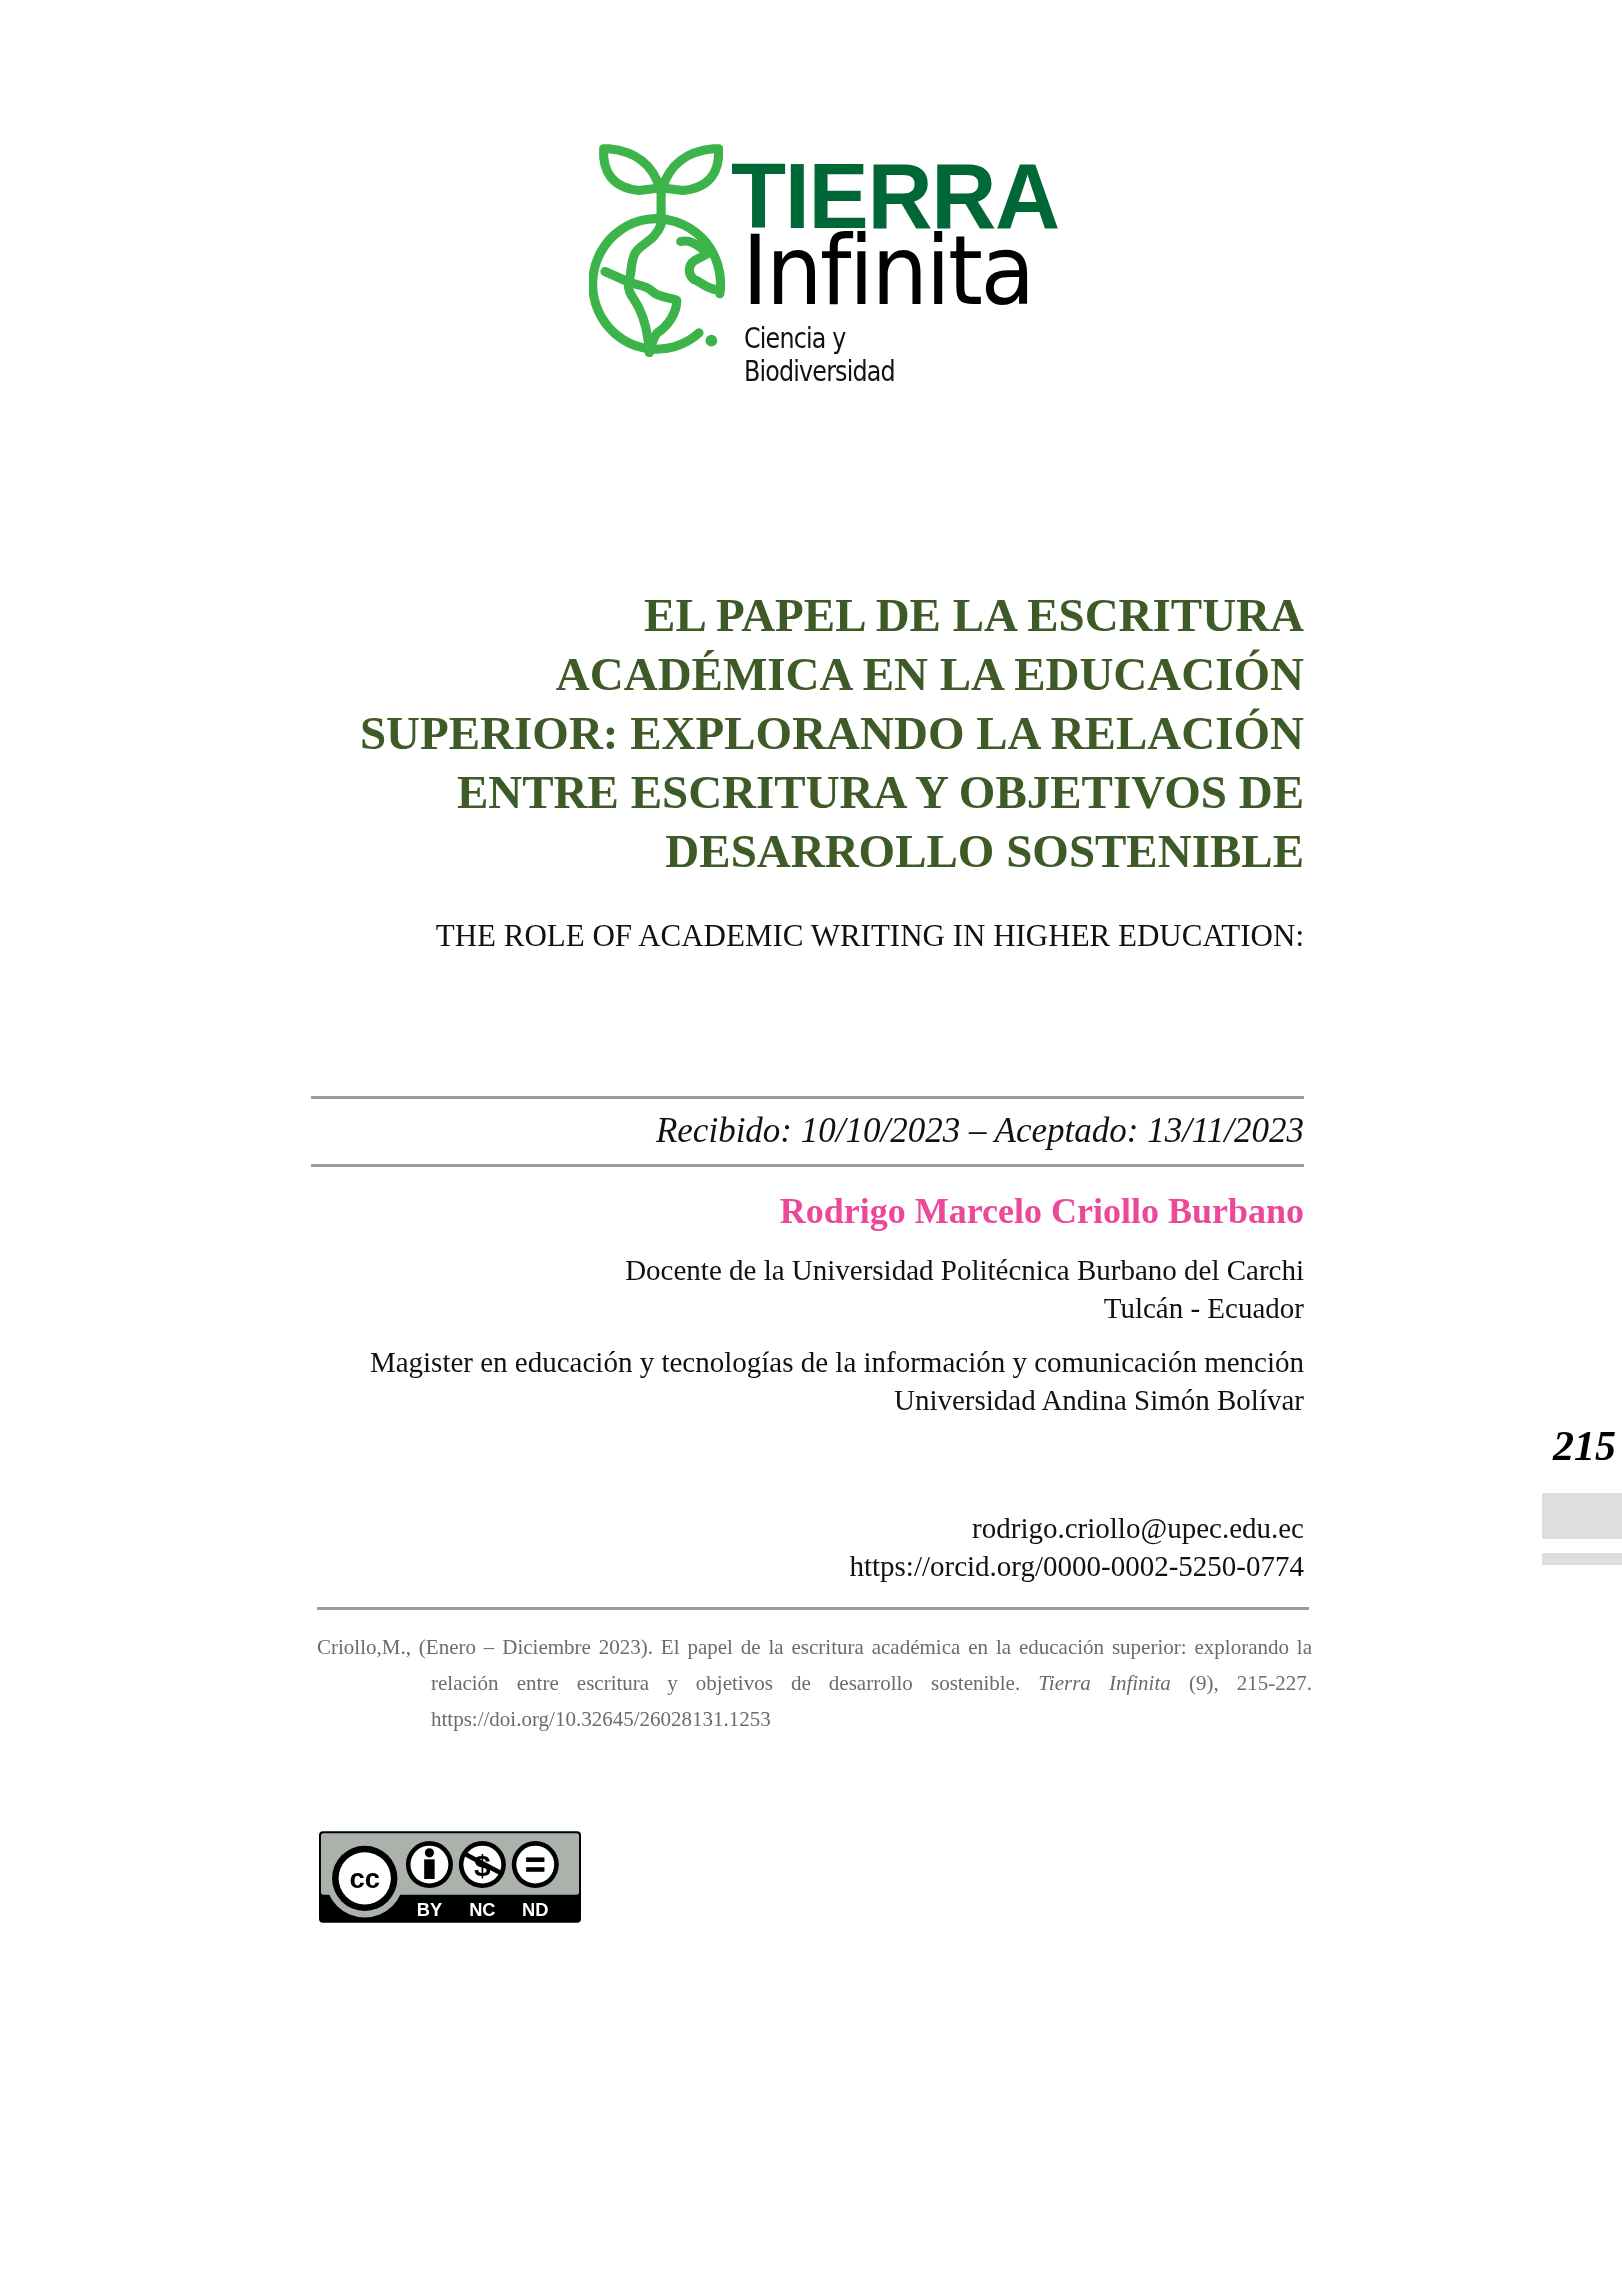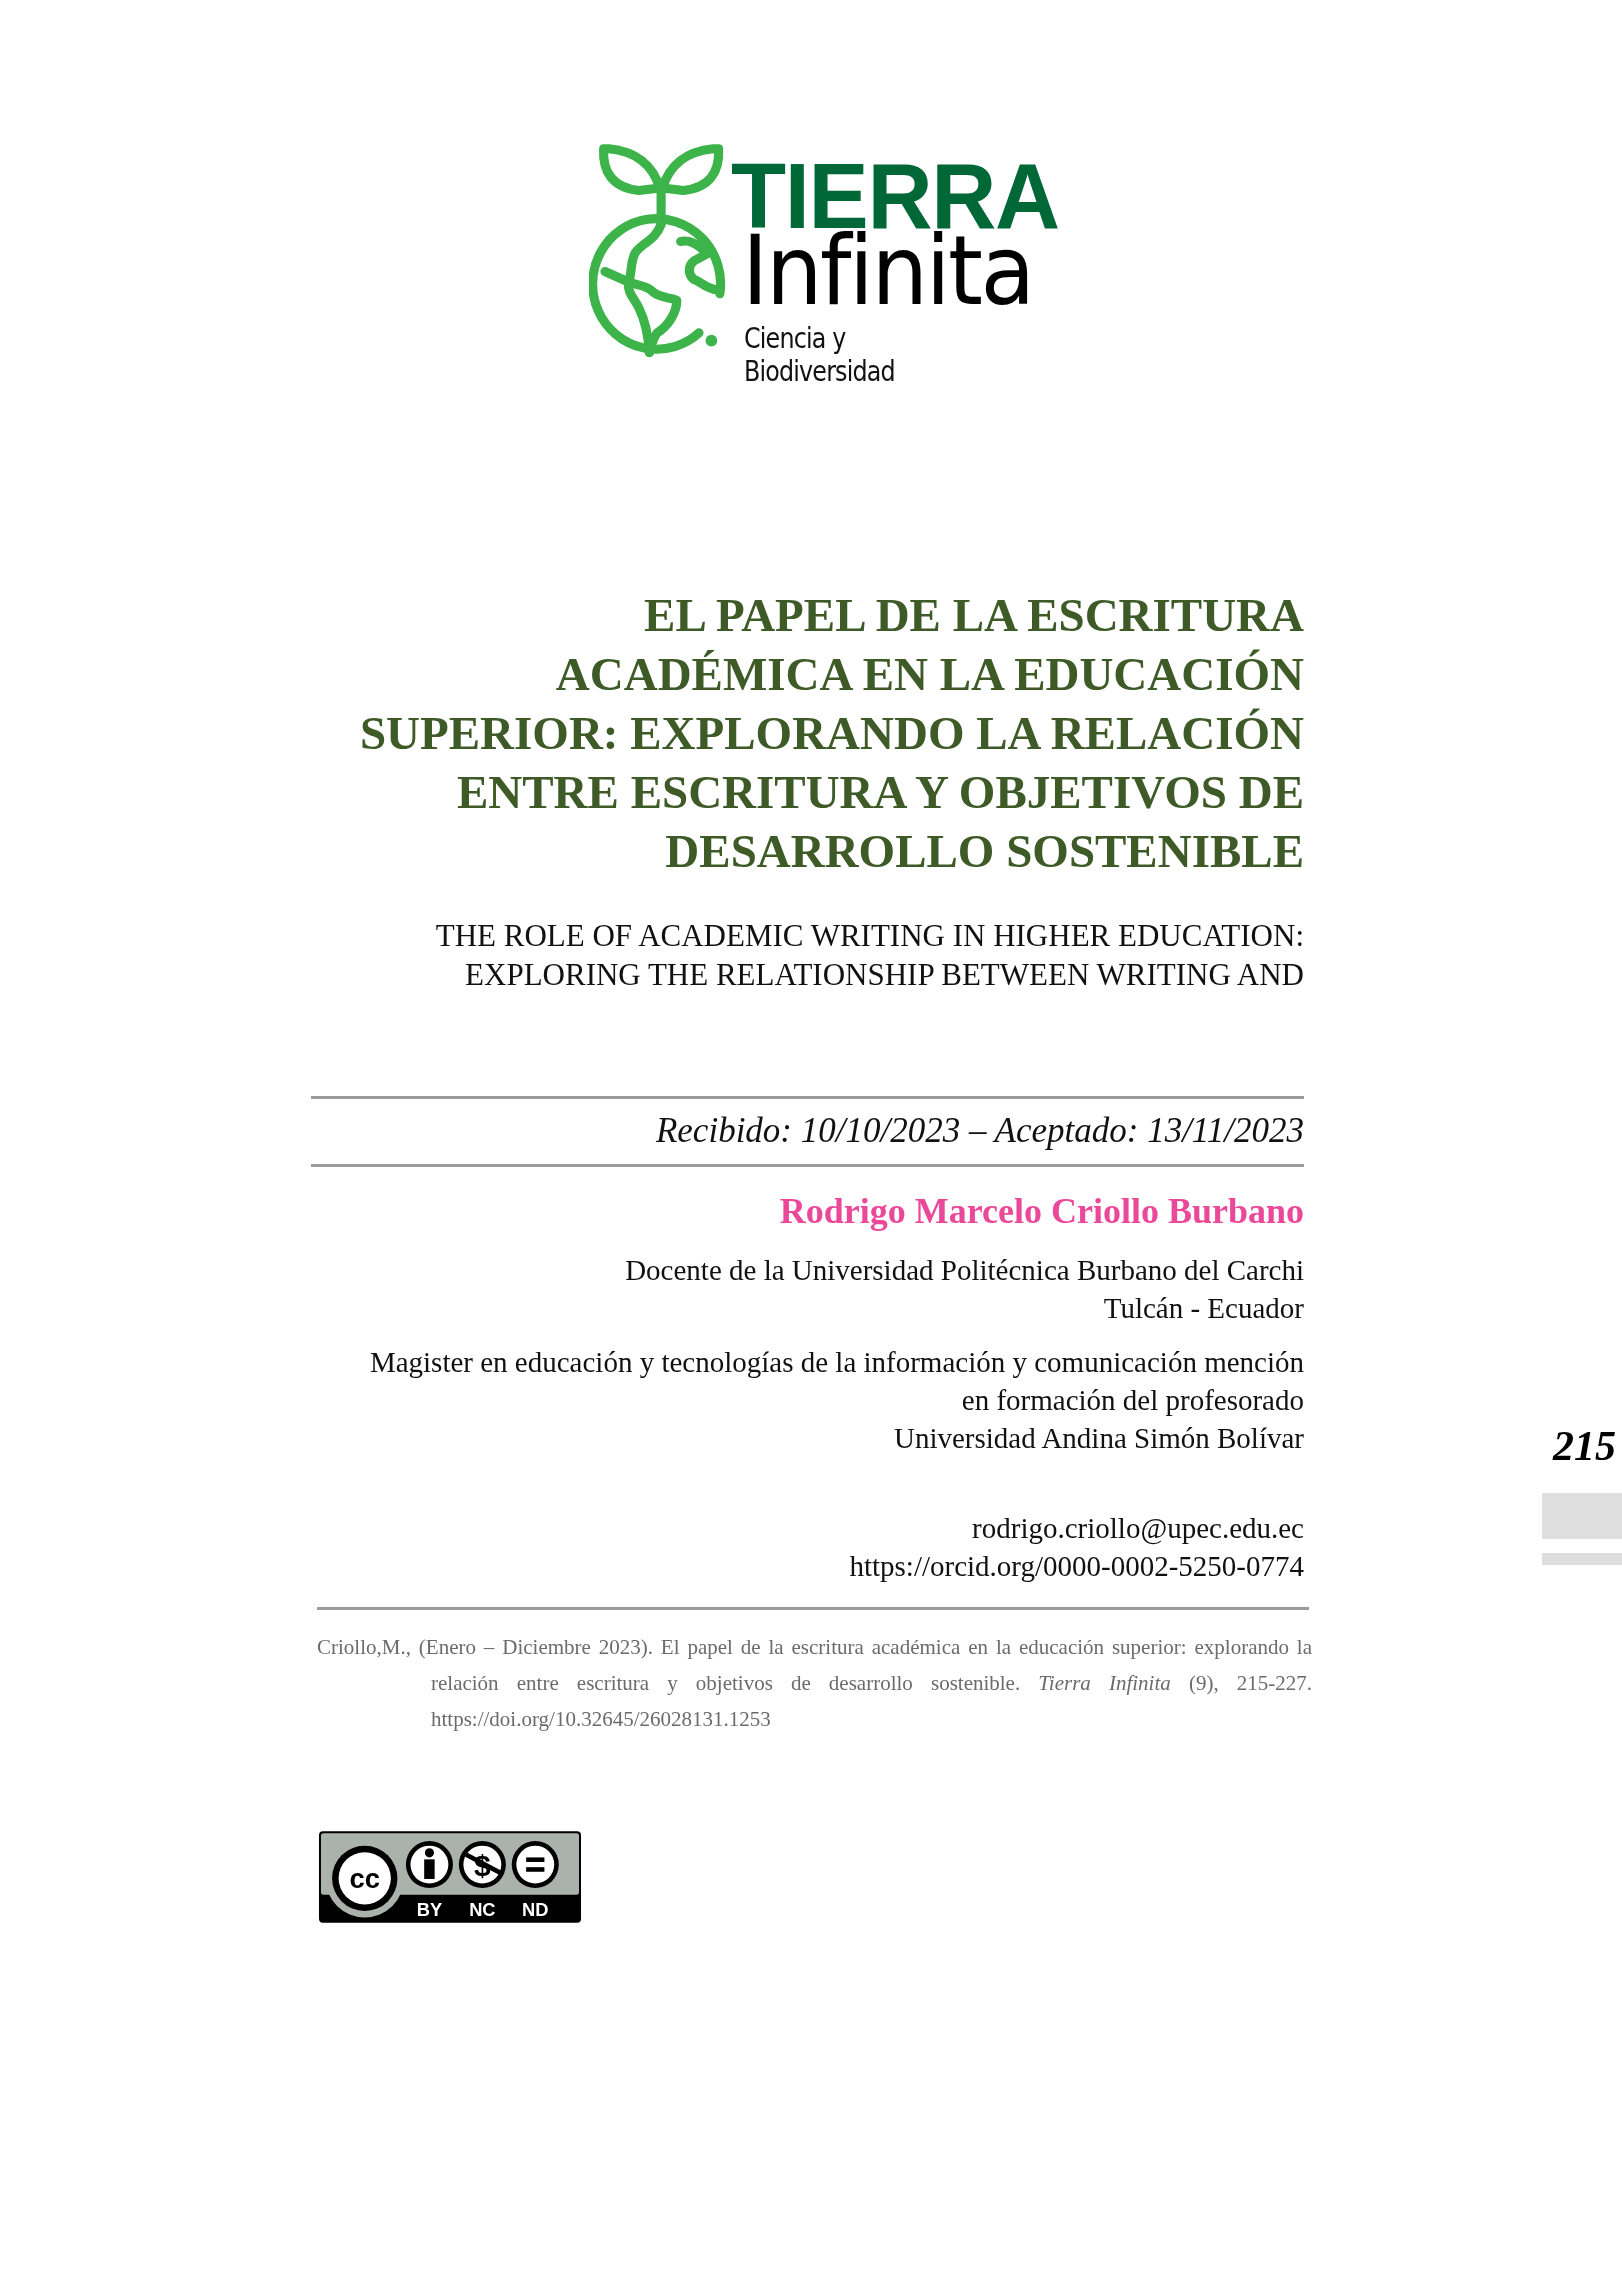--- a/index.html
+++ b/index.html
@@ -69,21 +69,20 @@
 <div id="title" class="center-col">
   <div>EL PAPEL DE LA ESCRITURA</div>
   <div>ACADÉMICA EN LA EDUCACIÓN</div>
   <div>SUPERIOR: EXPLORANDO LA RELACIÓN</div>
   <div>ENTRE ESCRITURA Y OBJETIVOS DE</div>
   <div>DESARROLLO SOSTENIBLE</div>
 </div>
 
 <div id="subtitle" class="center-col">
   <div>THE ROLE OF ACADEMIC WRITING IN HIGHER EDUCATION:</div>
-  <div>EXPLORING THE RELATIONSHIP BETWEEN WRITING AND</div>
 </div>
 
 <div class="rule" style="left:311px; top:1096px; width:993px;"></div>
 
 <div id="dates" class="center-col">
   <div>Recibido: 10/10/2023 – Aceptado: 13/11/2023</div>
 </div>
 
 <div class="rule" style="left:311px; top:1164px; width:993px;"></div>
 
@@ -91,21 +90,20 @@
   <div>Rodrigo Marcelo Criollo Burbano</div>
 </div>
 
 <div id="affil-1" class="center-col">
   <div>Docente de la Universidad Politécnica Burbano del Carchi</div>
   <div>Tulcán - Ecuador</div>
 </div>
 
 <div id="affil-2" class="center-col">
   <div>Magister en educación y tecnologías de la información y comunicación mención</div>
-  <div>en formación del profesorado</div>
   <div>Universidad Andina Simón Bolívar</div>
 </div>
 
 <div id="contact" class="center-col">
   <div>rodrigo.criollo@upec.edu.ec</div>
   <div>https://orcid.org/0000-0002-5250-0774</div>
 </div>
 
 <div class="rule" style="left:317px; top:1607px; width:992px;"></div>
 

